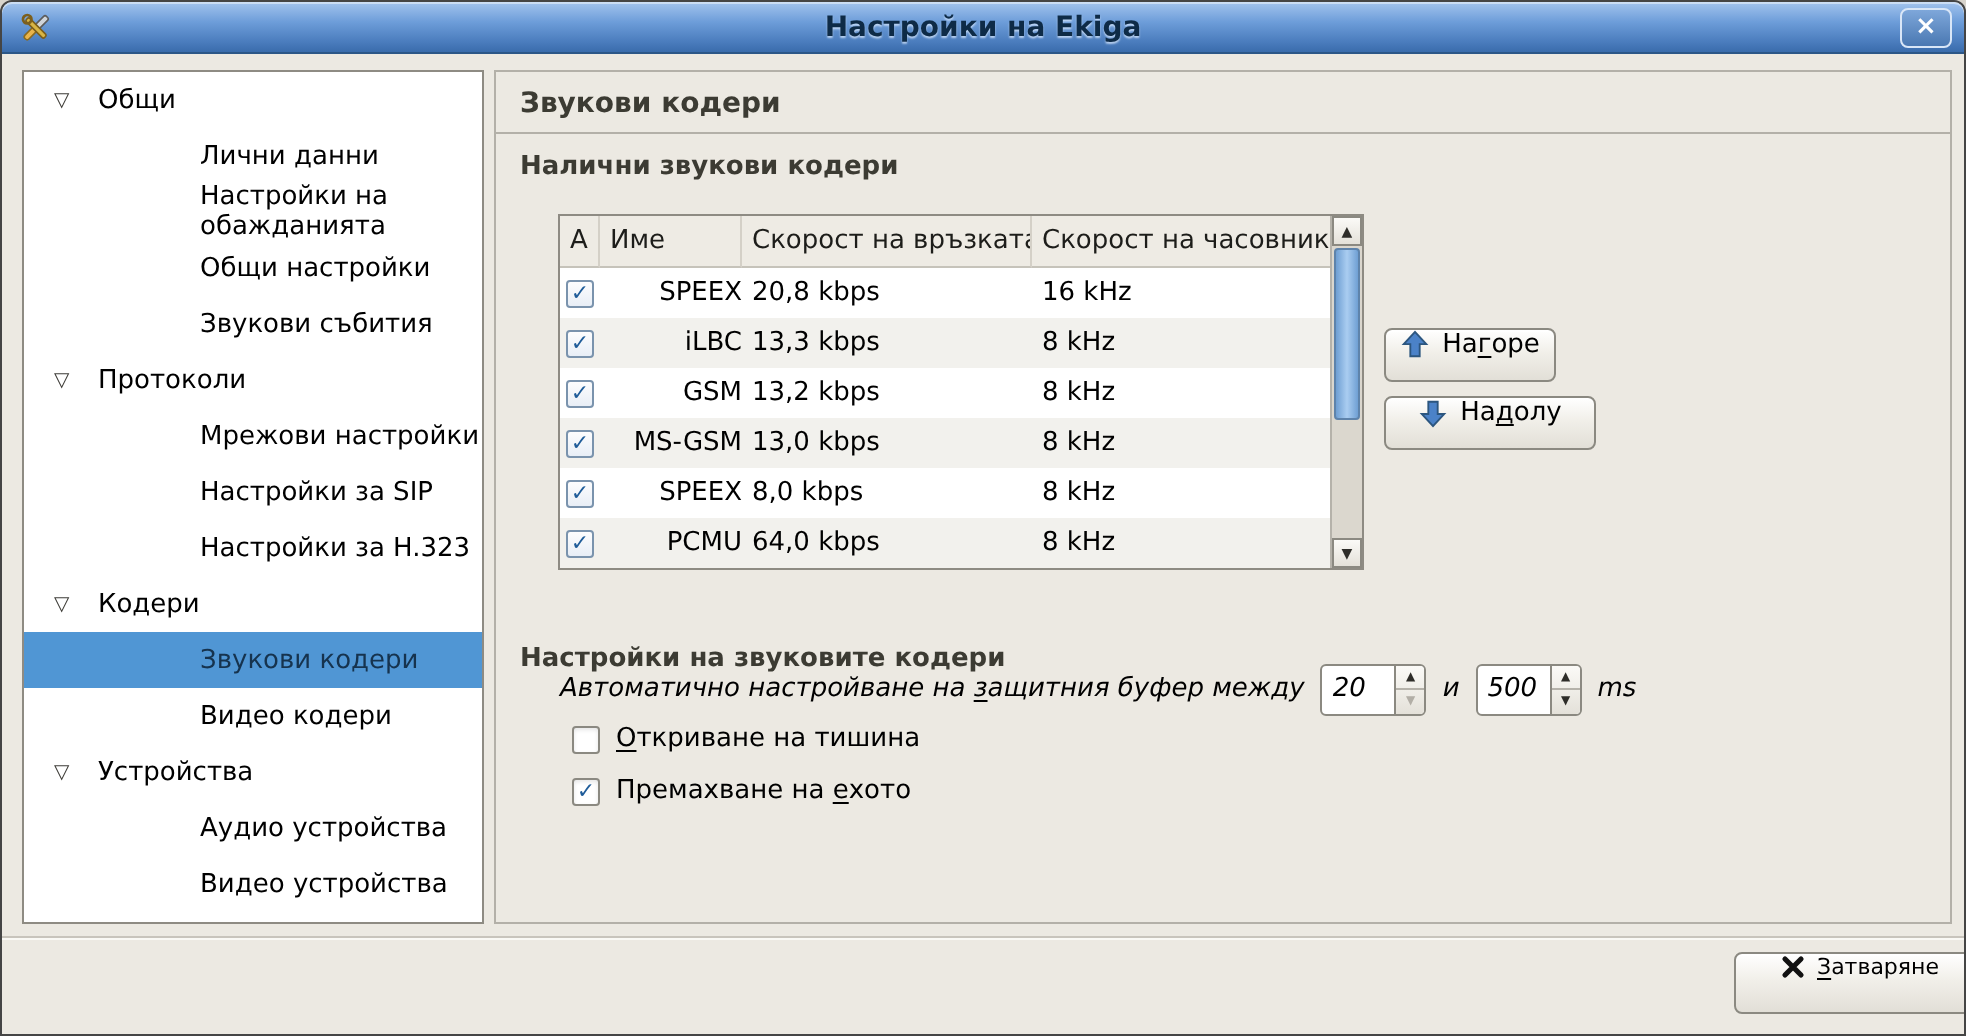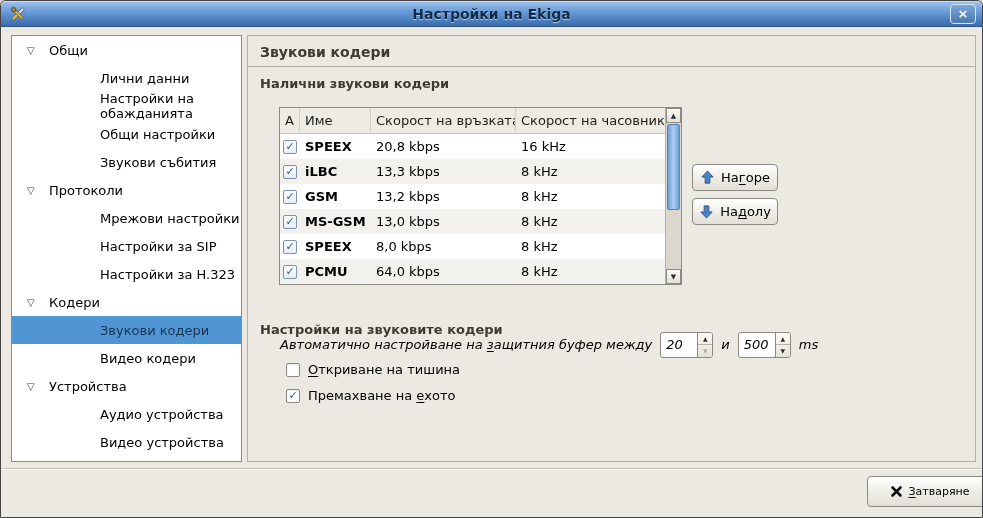--- a/index.html
+++ b/index.html
@@ -69,21 +69,21 @@
   }
   .th:last-child { border-right:none; }
   .col-a { width:20px; justify-content:center; padding-left:0; flex:none; }
   .col-name { width:71px; flex:none; }
   .col-rate { width:145px; flex:none; }
   .col-clock { flex:1; }
   .tbl-row { display:flex; height:25px; align-items:center; background:#fff; cursor:default; }
   .tbl-row.alt { background:#f2f1ed; }
   .td { padding-left:5px; white-space:nowrap; overflow:hidden; }
   .td.col-a { display:flex; justify-content:center; align-items:center; padding-left:0; }
-  .codec-name { font-weight:bold; }
+  .codec-name { font-weight:normal;text-align:right; }
   
   .checkbox {
     width:14px; height:14px; background:linear-gradient(180deg,#fdfdfe,#e8eef6);
     border:1px solid #7a93ad; border-radius:2px;
     display:inline-flex; align-items:center; justify-content:center;
     font-size:11px; font-weight:bold; color:#1f5c99; cursor:pointer;
     flex:none;
   }
   .checkbox span { visibility:hidden; }
   .checkbox.checked span { visibility:visible; }
@@ -104,25 +104,25 @@
     position:absolute; left:1px; right:1px; top:16px; height:86px;
     background:linear-gradient(90deg,#6f9fd3,#abceف2 50%,#6f9fd3);
     background:linear-gradient(90deg,#6f9fd3 0%,#aacdf1 50%,#6f9fd3 100%);
     border:1px solid #5e83ab; border-radius:2px; cursor:pointer;
   }
   
   .btn {
     background:linear-gradient(180deg,#ffffff 0%,#f1efe9 45%,#e2dfd7 100%);
     border:1px solid #8b8981; border-radius:4px;
     box-shadow:inset 0 1px 0 #fff;
-    display:flex; align-items:center; justify-content:center; gap:6px;
+    display:flex; align-items:flex-start; justify-content:center; gap:6px;
     cursor:pointer; color:#000;
   }
   .btn-up   { position:absolute; left:444px; top:128px; width:86px; height:27px; }
-  .btn-down { position:absolute; left:444px; top:162px; width:86px; height:27px; }
+  .btn-down { position:absolute; left:444px; top:162px; width:106px; height:27px; }
   .mn { text-decoration:underline; text-underline-offset:2px; }
   
   .jitter-row { position:absolute; left:32px; top:295px; height:27px; display:flex; align-items:center; gap:8px;font-style:italic; }
   .spin { display:flex; width:53px; height:26px; border:1px solid #8b8981; border-radius:3px; background:#fff; overflow:hidden; }
   .spin-value { flex:1; display:flex; align-items:center; padding-left:5px; }
   .spin-btns { width:15px; display:flex; flex-direction:column; border-left:1px solid #8b8981; background:linear-gradient(180deg,#fbfaf7,#e4e1d9); }
   .spin-btn { flex:1; display:flex; align-items:center; justify-content:center; font-size:6px; color:#2e2d29; cursor:pointer; }
   .spin-btn.bottom { border-top:1px solid #b5b2aa; }
   .spin-btn.disabled { color:#b2aea6; }
   

